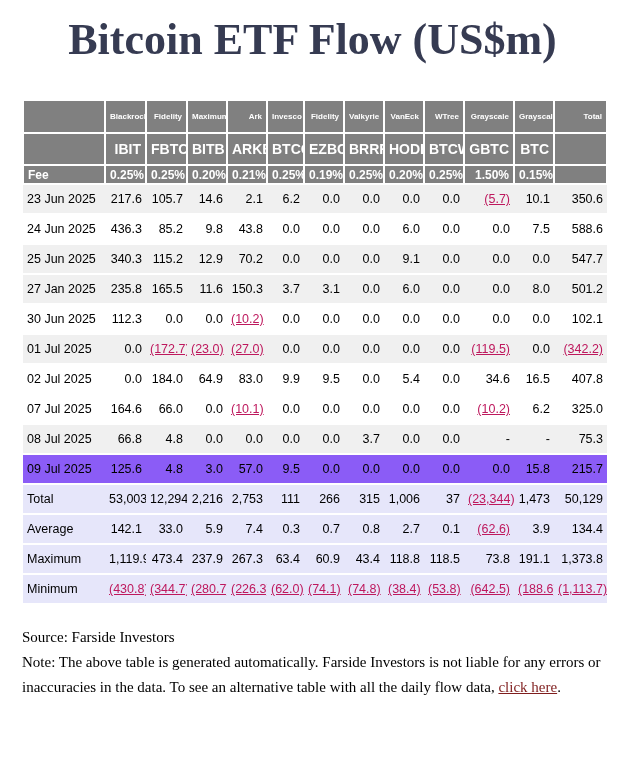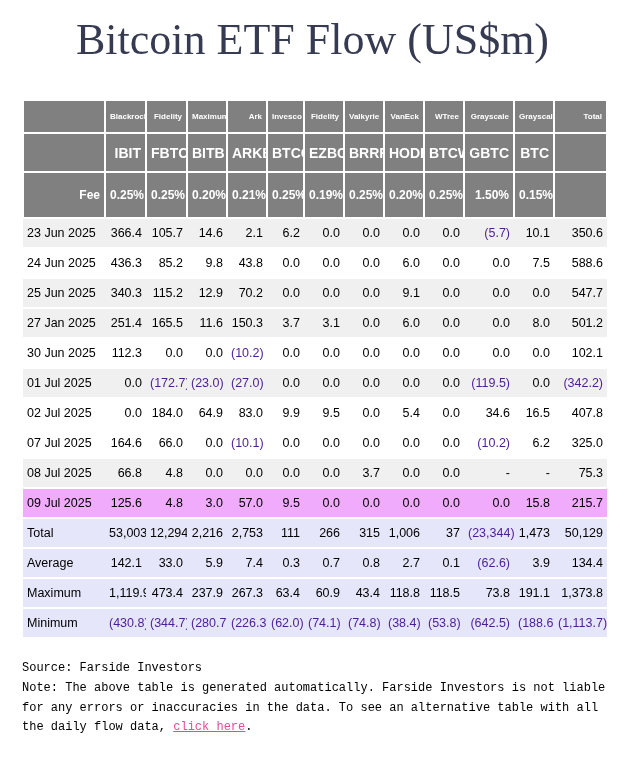--- a/index.html
+++ b/index.html
@@ -9,21 +9,21 @@
     font-family: "Liberation Sans", sans-serif;
     color: #000;
     overflow: hidden;
   }
   .page-title {
     font-family: "Liberation Serif", serif;
     font-size: 44px;
     color: #363b52;
     text-align: center;
     margin: 14px 0 0 0;
-    font-weight: normal;
+    font-weight: bold;
     letter-spacing: 0px;
   }
   table.flow {
     border-collapse: collapse;
     table-layout: fixed;
     width: 584px;
     margin: 34px 0 0 22px;
     font-size: 12.5px;
   }
   table.flow th, table.flow td {
@@ -33,47 +33,47 @@
   }
   
   thead th {
     background: #808080;
     color: #ffffff;
     border: 2px solid #ffffff;
     text-align: right;
     font-weight: bold;
   }
   tr.issuer-row th { height: 33px; font-size: 8px; }
-  tr.ticker-row th { height: 39px; font-size: 14px; }
-  tr.fee-row th    { height: 46px; font-size: 12px; text-align: right; }
+  tr.ticker-row th { height: 32px; font-size: 14px; }
+  tr.fee-row th    { height: 19px; font-size: 12px; }
   th.left { text-align: left; }
   th.total-head { font-size: 13px; vertical-align: middle; }
   
   tbody td {
     height: 30px;
     border-bottom: 2px solid #ffffff;
     text-align: right;
     background: #ffffff;
   }
   tbody td.date { text-align: left; }
   tbody tr.stripe td { background: #f0f0f0; }
-  tbody tr.highlight td { background: #f0abfc; }
+  tbody tr.highlight td { background: #8b5cf6; }
   tbody tr.summary td { background: #e6e6fa; }
-  td.red, .red { color: #4c1d95; }
+  td.red, .red { color: #be185d; text-decoration: underline; }
   
   .footer {
     margin: 20px 0 0 22px;
     width: 586px;
-    font-family: Liberation Mono, monospace;
-    font-size: 12px;
+    font-family: Liberation Serif, serif;
+    font-size: 15px;
     line-height: 1.65;
     color: #000;
   }
   .footer a {
-    color: #ec4899;
+    color: #7f1d1d;
     text-decoration: underline;
     cursor: pointer;
   }
 </style>
 </head>
 <body>
 
 <h1 class="page-title">Bitcoin ETF Flow (US$m)</h1>
 
 <table class="flow">
@@ -135,21 +135,21 @@
         <th>0.20%</th>
         <th>0.25%</th>
         <th>1.50%</th>
         <th>0.15%</th>
         <th></th>
       </tr>
     </thead>
   <tbody id="flow-tbody">
       <tr class="stripe">
         <td class="date">23 Jun 2025</td>
-        <td>366.4</td>
+        <td>217.6</td>
         <td>105.7</td>
         <td>14.6</td>
         <td>2.1</td>
         <td>6.2</td>
         <td>0.0</td>
         <td>0.0</td>
         <td>0.0</td>
         <td>0.0</td>
         <td class="red">(5.7)</td>
         <td>10.1</td>
@@ -180,21 +180,21 @@
         <td>0.0</td>
         <td>0.0</td>
         <td>9.1</td>
         <td>0.0</td>
         <td>0.0</td>
         <td>0.0</td>
         <td>547.7</td>
       </tr>
       <tr class="stripe">
         <td class="date">27 Jan 2025</td>
-        <td>251.4</td>
+        <td>235.8</td>
         <td>165.5</td>
         <td>11.6</td>
         <td>150.3</td>
         <td>3.7</td>
         <td>3.1</td>
         <td>0.0</td>
         <td>6.0</td>
         <td>0.0</td>
         <td>0.0</td>
         <td>8.0</td>

